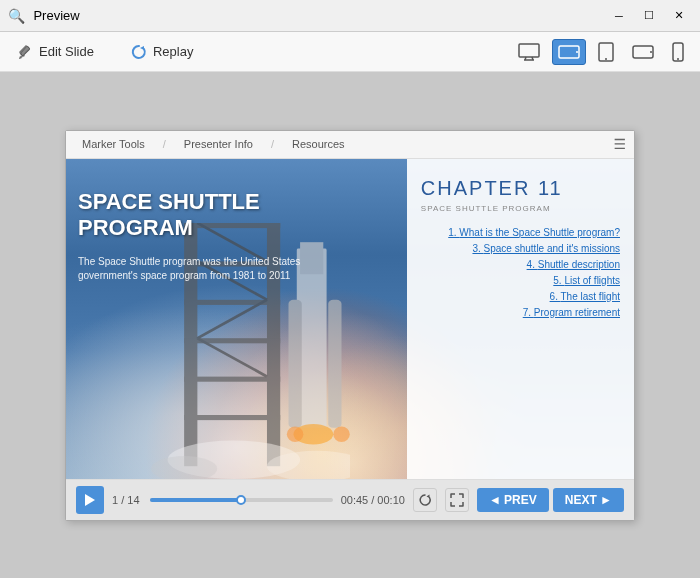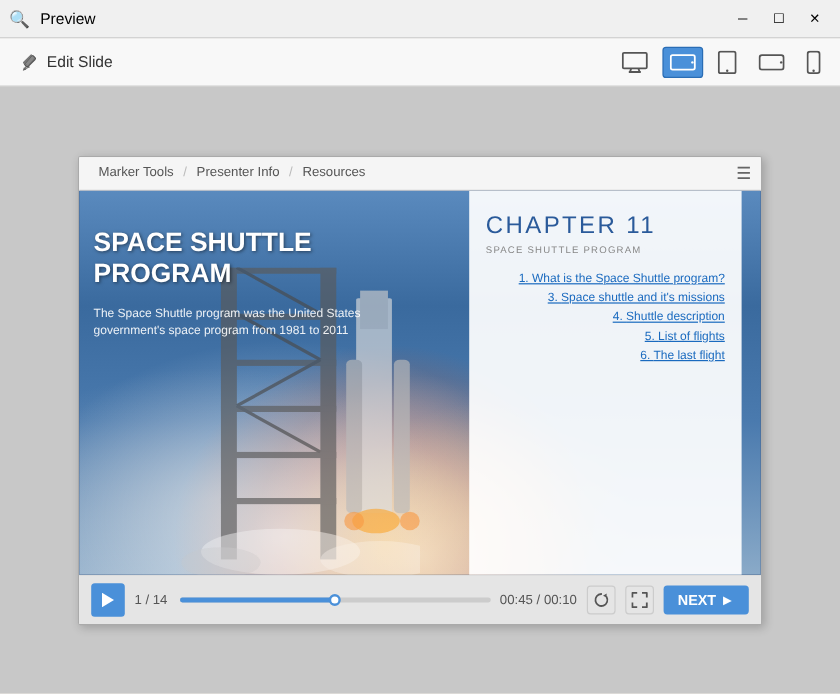--- a/index.html
+++ b/index.html
@@ -111,20 +111,21 @@
     }
 
     
     .panel-tabs {
       display: flex;
       align-items: center;
       padding: 0 8px;
       border-bottom: 1px solid #ddd;
       height: 28px;
       background: #f5f5f5;
+      gap: 10px;
     }
     .panel-tab {
       font-size: 11px;
       color: #555;
       padding: 0 8px;
       cursor: pointer;
     }
     .panel-tab-sep {
       color: #bbb;
       font-size: 11px;
@@ -177,21 +178,21 @@
     }
     .slide-subtitle {
       font-size: 10px;
       color: rgba(255,255,255,0.9);
       line-height: 1.4;
     }
 
     
     .slide-right {
       position: absolute;
-      right: 16px;
+      right: 0;
       top: 0;
       width: 40%;
       height: 100%;
       background: rgba(255,255,255,0.92);
       padding: 18px 14px;
     }
     .chapter-label {
       font-size: 20px;
       font-weight: 300;
       color: #2a5a9a;
@@ -330,20 +331,27 @@
         <rect x="8" y="1" width="3" height="10" rx="0.5" transform="rotate(45 8 1)" fill="#777"></rect>
         <path d="M3 11 L5 13 L2 14 Z" fill="#777"></path>
 
         <rect x="6" y="2" width="3" height="9" rx="0.5" transform="rotate(40 7 6)" fill="#888" stroke="#555" stroke-width="0.5"></rect>
         <polygon points="4,13 6,11 7,12" fill="#555"></polygon>
       </svg>
       <span>Edit Slide</span>
     </button>
   </div>
 
+  <button class="toolbar-btn">
+    <svg width="18" height="18" viewBox="0 0 18 18">
+      <path d="M9 3 A6 6 0 1 0 14 6" fill="none" stroke="#4a90d9" stroke-width="2" stroke-linecap="round"></path>
+      <polygon points="14,3 14,7 10,5" fill="#4a90d9"></polygon>
+    </svg>
+    <span>Replay</span>
+  </button>
 
   <div class="device-toolbar">
 
     <button class="device-btn">
       <svg width="22" height="18" viewBox="0 0 22 18">
         <rect x="1" y="1" width="20" height="13" rx="1" fill="none" stroke="#555" stroke-width="1.5"></rect>
         <line x1="8" y1="14" x2="7" y2="17" stroke="#555" stroke-width="1.5"></line>
         <line x1="14" y1="14" x2="15" y2="17" stroke="#555" stroke-width="1.5"></line>
         <line x1="6" y1="17" x2="16" y2="17" stroke="#555" stroke-width="1.5"></line>
       </svg>
@@ -436,20 +444,21 @@
 
       <div class="slide-right">
         <div class="chapter-label">CHAPTER 11</div>
         <div class="chapter-sub">SPACE SHUTTLE PROGRAM</div>
         <ul class="toc-list">
           <li><span>1. </span><span>What is the Space Shuttle program?</span></li>
           <li><span>3. </span><span>Space shuttle and it's missions</span></li>
           <li><span>4. </span><span>Shuttle description</span></li>
           <li><span>5. </span><span>List of flights</span></li>
           <li><span>6. </span><span>The last flight</span></li>
+          <li><span>7. </span><span>Program retirement</span></li>
         </ul>
       </div>
     </div>
 
     <div class="player-controls">
       <button class="play-btn">
         <svg width="10" height="12" viewBox="0 0 10 12">
           <polygon points="0,0 10,6 0,12" fill="white"></polygon>
         </svg>
       </button>
@@ -475,18 +484,19 @@
       <button class="ctrl-btn" title="Fullscreen">
         <svg width="14" height="14" viewBox="0 0 14 14">
           <polyline points="1,5 1,1 5,1" fill="none" stroke="#555" stroke-width="1.5" stroke-linejoin="round"></polyline>
           <polyline points="9,1 13,1 13,5" fill="none" stroke="#555" stroke-width="1.5" stroke-linejoin="round"></polyline>
           <polyline points="13,9 13,13 9,13" fill="none" stroke="#555" stroke-width="1.5" stroke-linejoin="round"></polyline>
           <polyline points="5,13 1,13 1,9" fill="none" stroke="#555" stroke-width="1.5" stroke-linejoin="round"></polyline>
         </svg>
       </button>
 
       <div class="nav-buttons">
+        <button class="nav-btn">◄ PREV</button>
         <button class="nav-btn">NEXT ►</button>
       </div>
     </div>
 
   </div>
 </div>
 
 </body></html>

